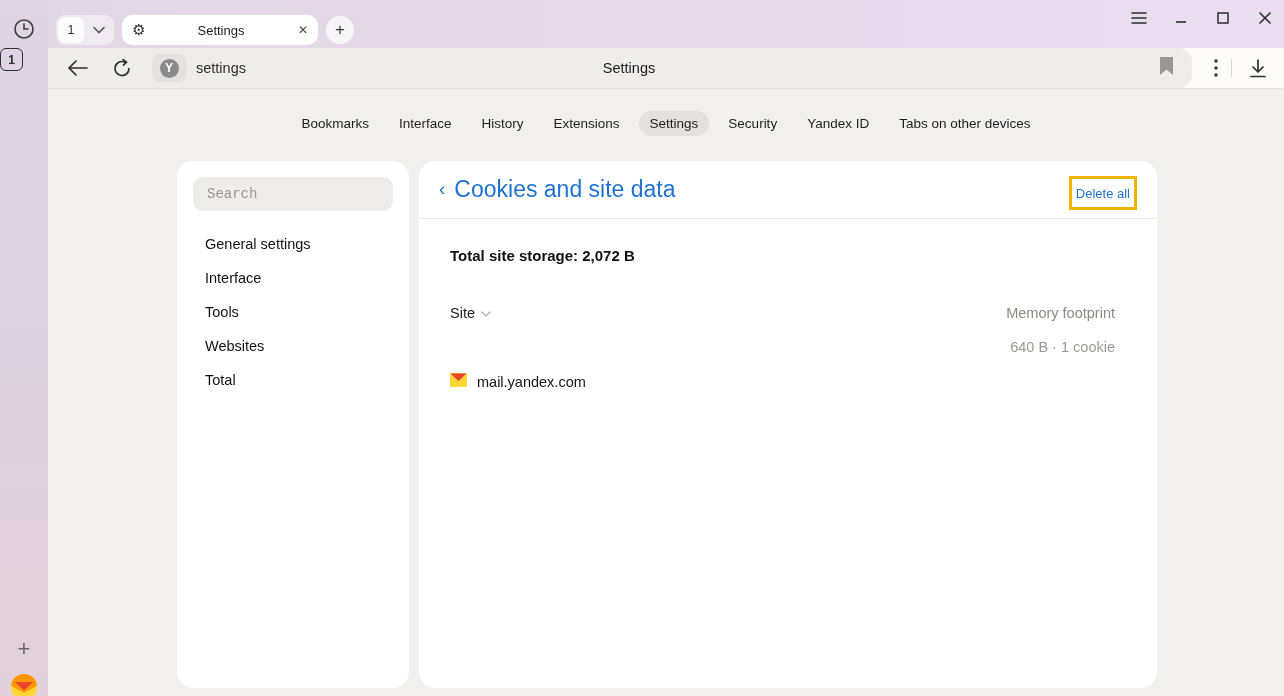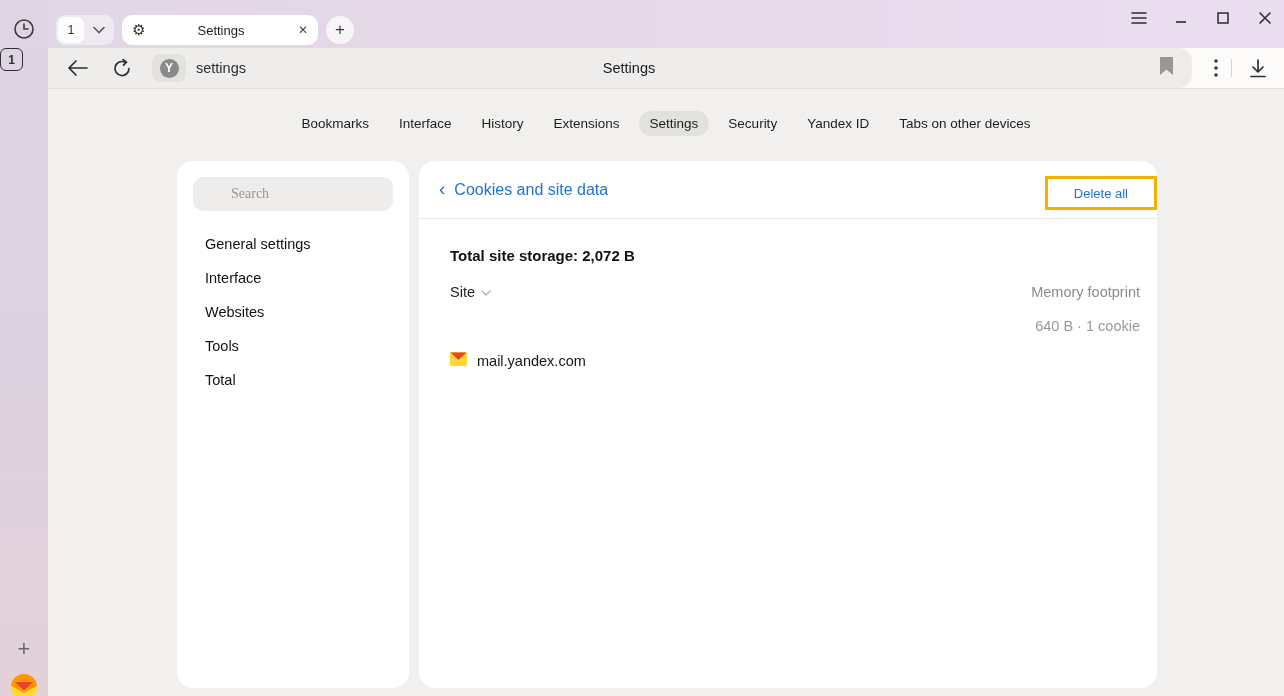--- a/index.html
+++ b/index.html
@@ -105,44 +105,44 @@
   .sidebar-panel { left:129px; top:72px; width:232px; height:527px; }
   .main-panel { left:371px; top:72px; width:738px; height:527px; }
 
   
   .search-box {
     margin:16px; height:34px; background:#eeedec; border-radius:10px;
     display:flex; align-items:center; padding:0 14px;
   }
   .search-box input {
     border:none; outline:none; background:transparent; width:100%;
-    font-size:14px; color:#0f172a; font-family:Liberation Serif, serif;margin-left:24px;
+    font-size:14px; color:#0f172a; font-family:Liberation Mono, monospace;
   }
   .search-box input::placeholder { color:#9a9792; }
   .side-items { margin-top:10px; }
   .side-item { padding:9px 28px; font-size:14.5px; color:#121212; cursor:pointer; }
 
   
   .main-header {
     height:58px; border-bottom:1px solid #e9e7e5;
     display:flex; align-items:center; padding:0 16px; position:relative;
   }
   .back-chevron { color:#1f72d4; font-size:19px; margin:0 9px 2px 4px; cursor:pointer; }
-  .main-title { color:#1f72d4; font-size:16px;text-align:right; }
+  .main-title { color:#1f72d4; font-size:23px;text-align:right; }
   .delete-all-box {
-    position:absolute; right:0; top:15px;
+    position:absolute; right:20px; top:15px;
     border:3px solid #f0b400; background:#fff;
-    padding:5px 26px; cursor:pointer;
+    padding:5px 4px; cursor:pointer;
   }
   .delete-all-label { color:#1f72d4; font-size:13px; }
 
-  .main-body { padding:28px 17px 0 31px; }
+  .main-body { padding:28px 42px 0 31px; }
   .total-storage { font-size:15px; font-weight:bold; color:#111; }
 
-  .site-table { margin-top:20px; }
+  .site-table { margin-top:41px; }
   .trow { display:flex; align-items:center; margin-bottom:18px; }
   .tcol-site { width:337px; display:flex; align-items:center; }
   .tcol-mem { flex:1;text-align:right; }
   .th-site { font-size:14.5px; color:#222; display:flex; align-items:center; gap:6px; }
   .sort-chevron { color:#b6b3ae; font-size:10px; margin-top:2px; }
   .th-mem { font-size:14.5px; color:#8d8a86; }
   .site-icon { width:17px; height:17px; margin-right:10px; flex:0 0 17px; }
   .site-name { font-size:14.5px; color:#161616; }
   .mem-value { font-size:14.5px; color:#9b9894; }
 
@@ -280,22 +280,22 @@
       <span class="navtab">Tabs on other devices</span>
     </div>
 
     <div class="panel sidebar-panel">
       <div class="search-box">
         <input type="text" placeholder="Search" style="">
       </div>
       <div class="side-items">
         <div class="side-item">General settings</div>
         <div class="side-item">Interface</div>
+        <div class="side-item">Tools</div>
         <div class="side-item">Websites</div>
-        <div class="side-item">Tools</div>
         <div class="side-item">Total</div>
       </div>
     </div>
 
     <div class="panel main-panel">
       <div class="main-header">
         <span class="back-chevron">‹</span>
         <span class="main-title">Cookies and site data</span>
         <div class="delete-all-box">
           <span class="delete-all-label">Delete all</span>

